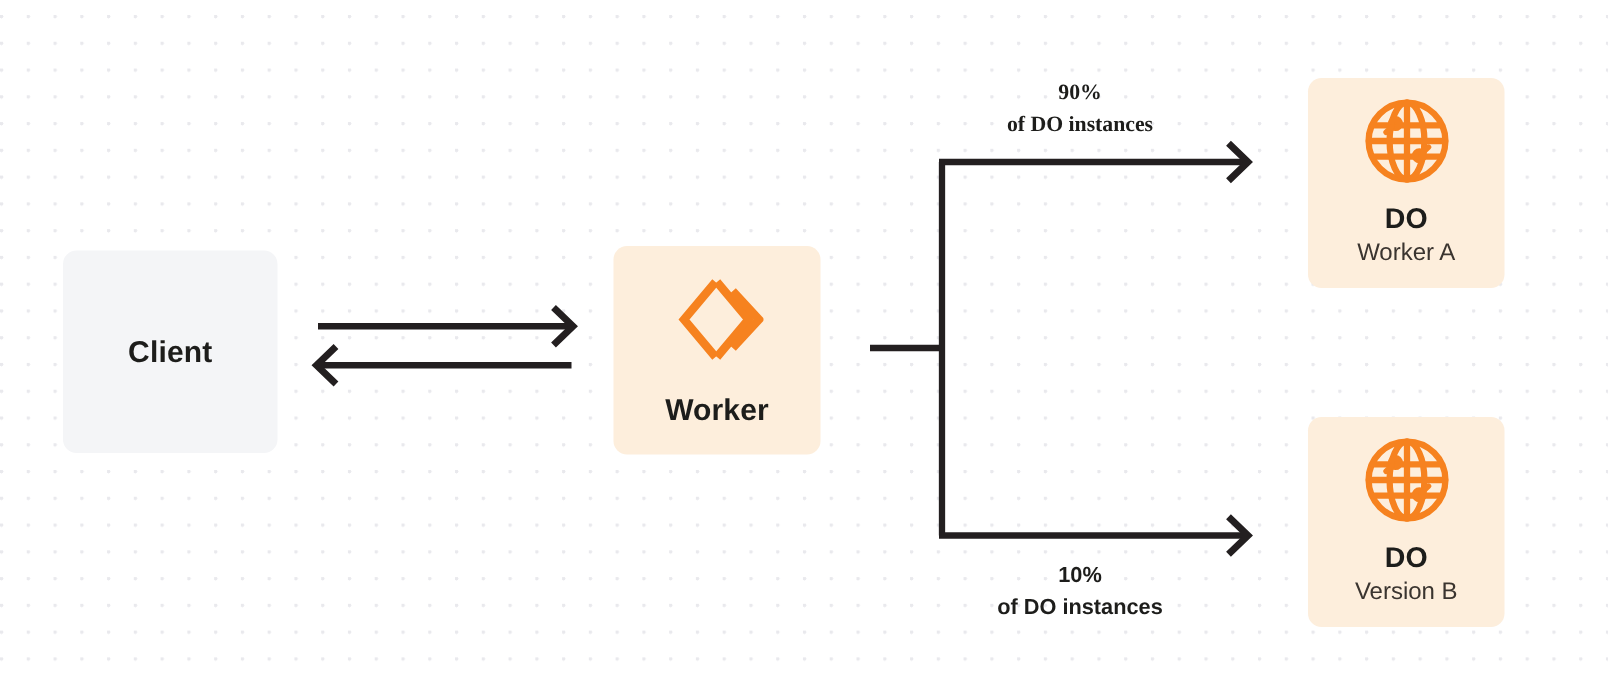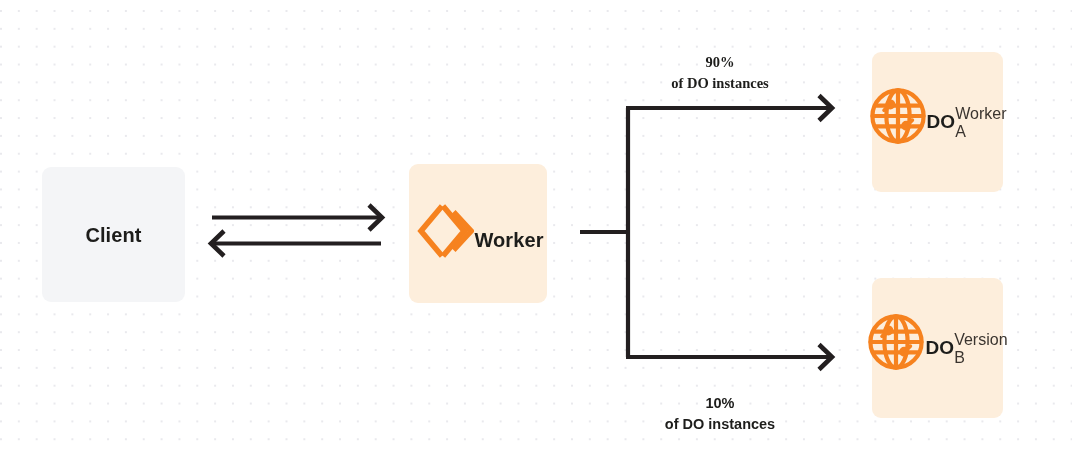--- a/index.html
+++ b/index.html
@@ -18,21 +18,21 @@
     font-family: "Liberation Sans", sans-serif;
     overflow: hidden;
   }
 
   
   .node {
     position: absolute;
     box-sizing: border-box;
     border-radius: 9px;
     display: flex;
-    flex-direction: row;
+    flex-direction: column;
     align-items: center;
     justify-content: center;
   }
   .node-client {
     left: 42px;  top: 167px;
     width: 143px; height: 135px;
     background: #f4f5f7;
   }
   .node-worker {
     left: 409px; top: 164px;
@@ -74,21 +74,21 @@
   .edge-label {
     position: absolute;
     text-align: center;
     font-size: 14.5px;
     font-weight: bold;
     color: #1d1d1b;
     line-height: 1.42;
     white-space: nowrap;
   }
   .edge-label-top    { left: 605px; top: 52px;  width: 230px; font-family: Liberation Serif, serif; }
-  .edge-label-bottom { left: 605px; top: 393px; width: 230px; }
+  .edge-label-bottom { left: 605px; top: 374px; width: 230px; }
 
   
   #wires {
     position: absolute;
     left: 0; top: 0;
     width: 1072px; height: 452px;
     pointer-events: none;
   }
 </style>
 </head>

